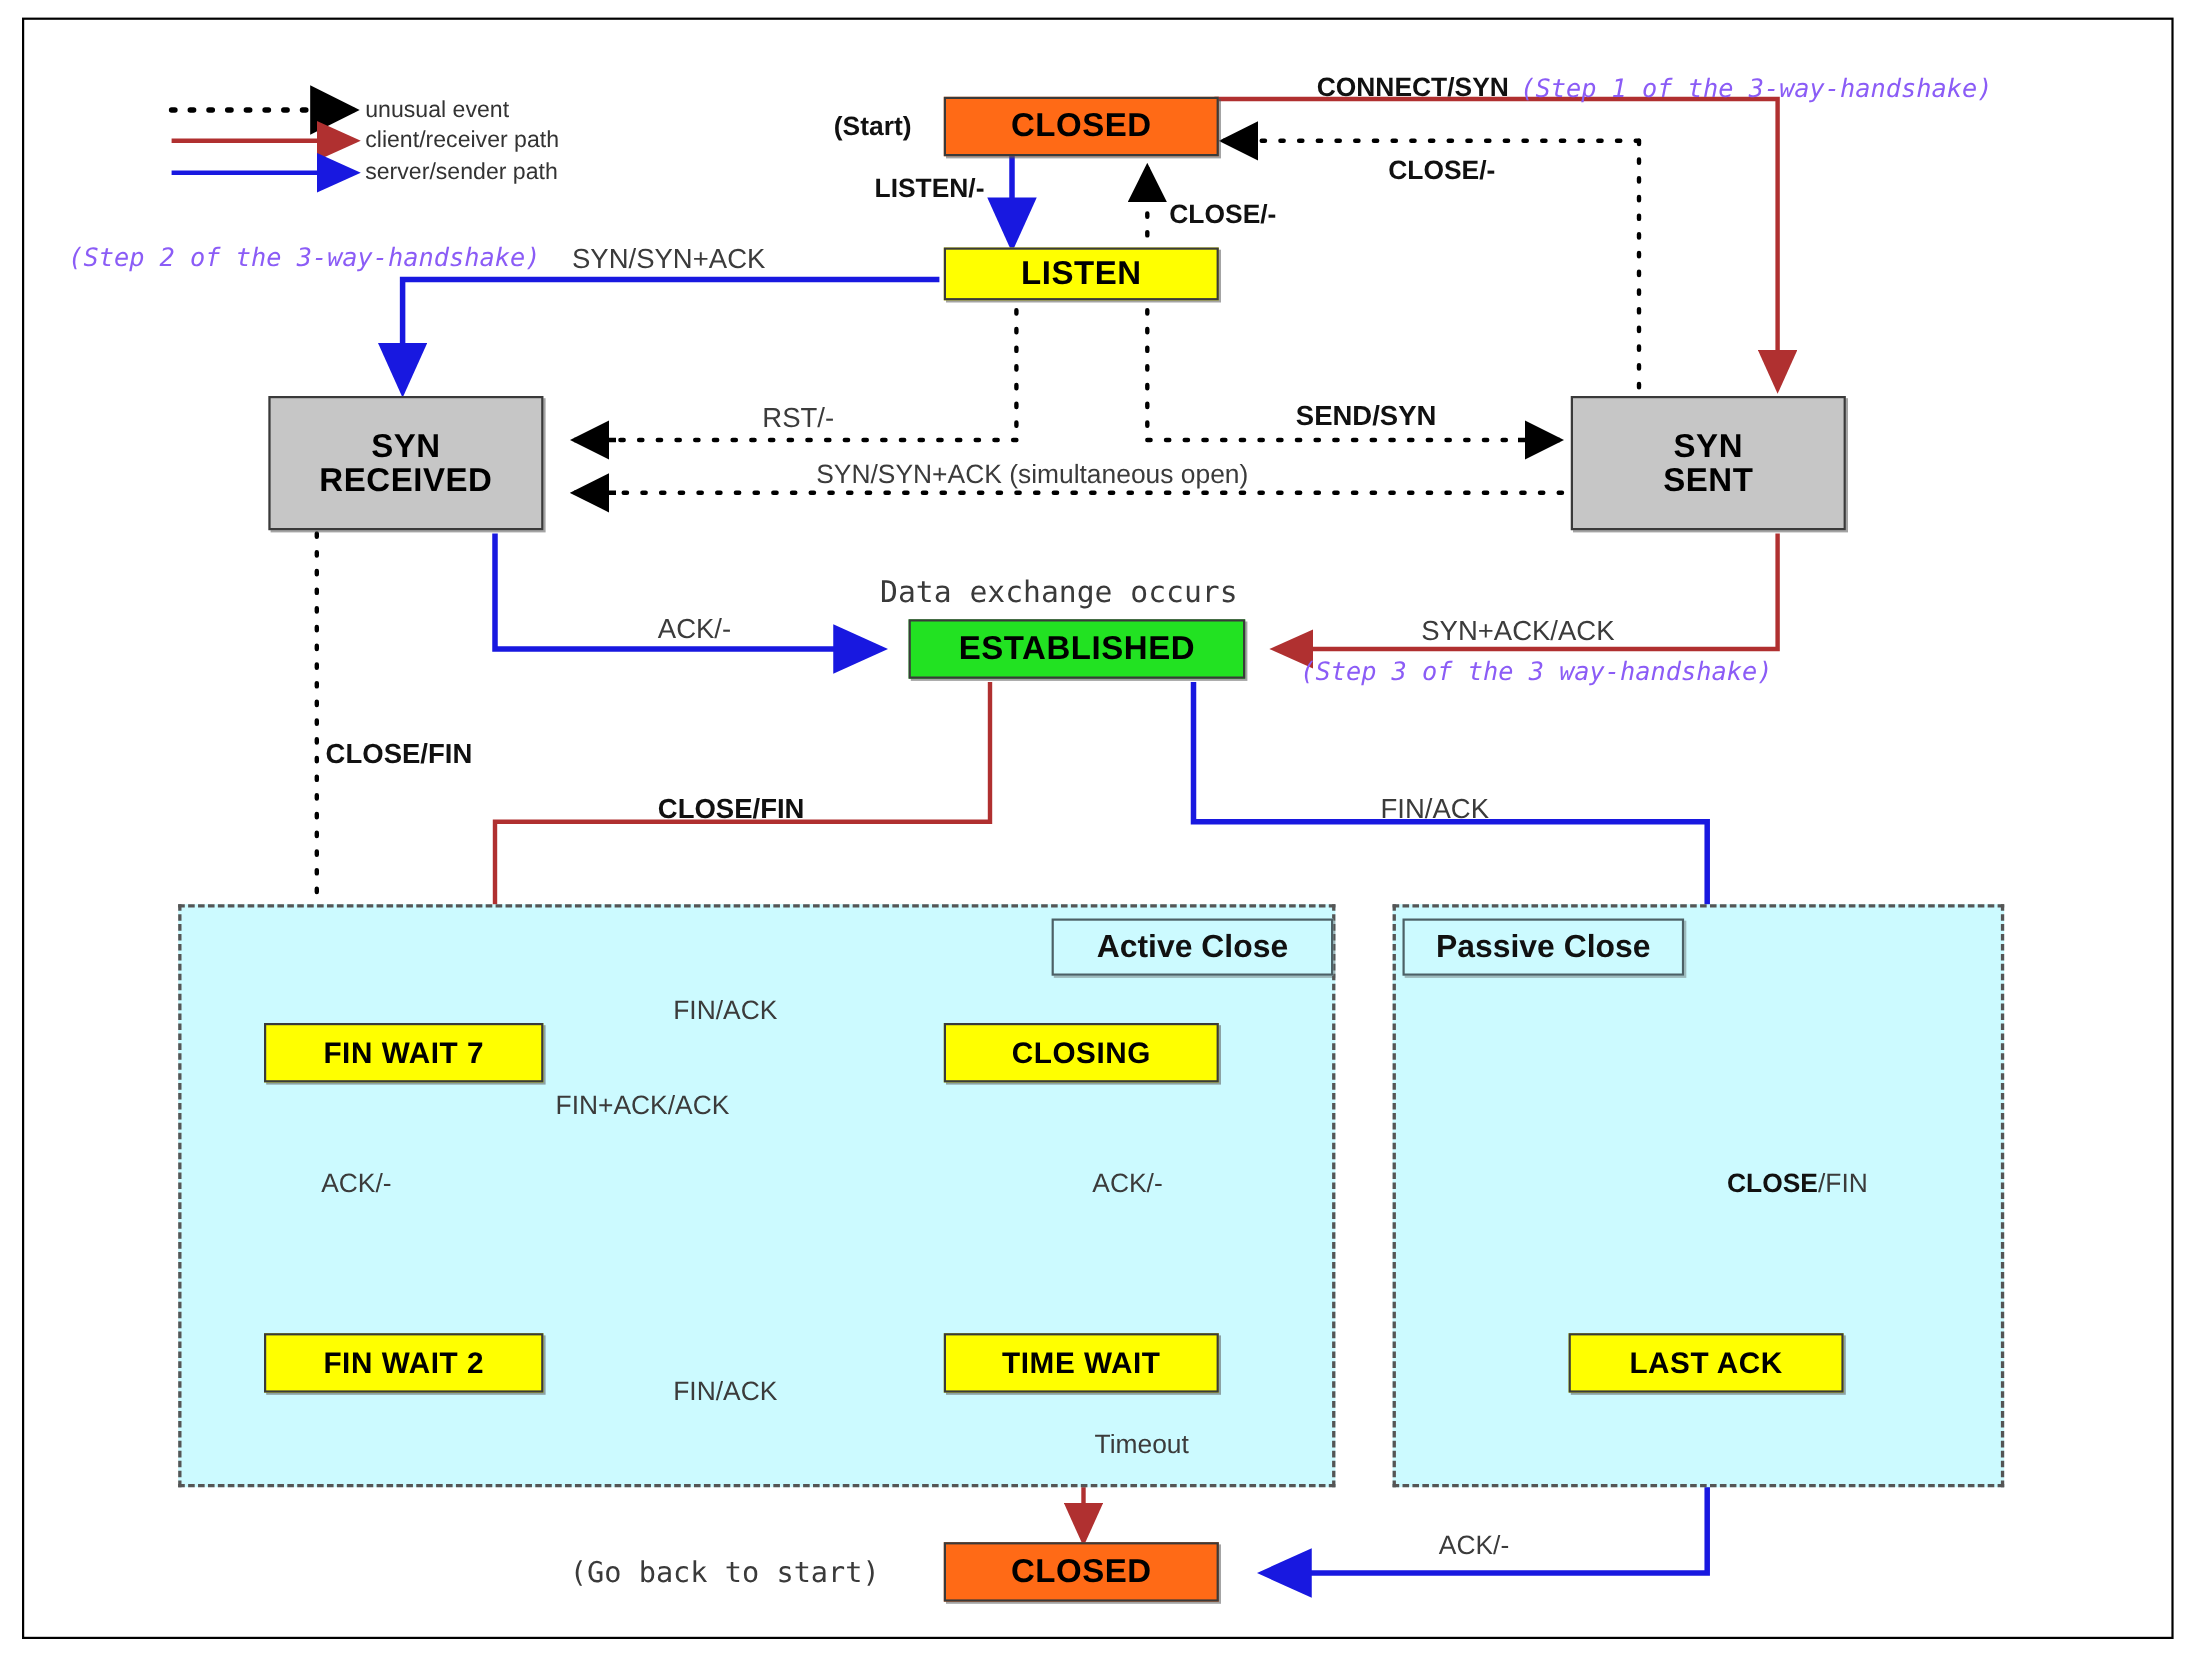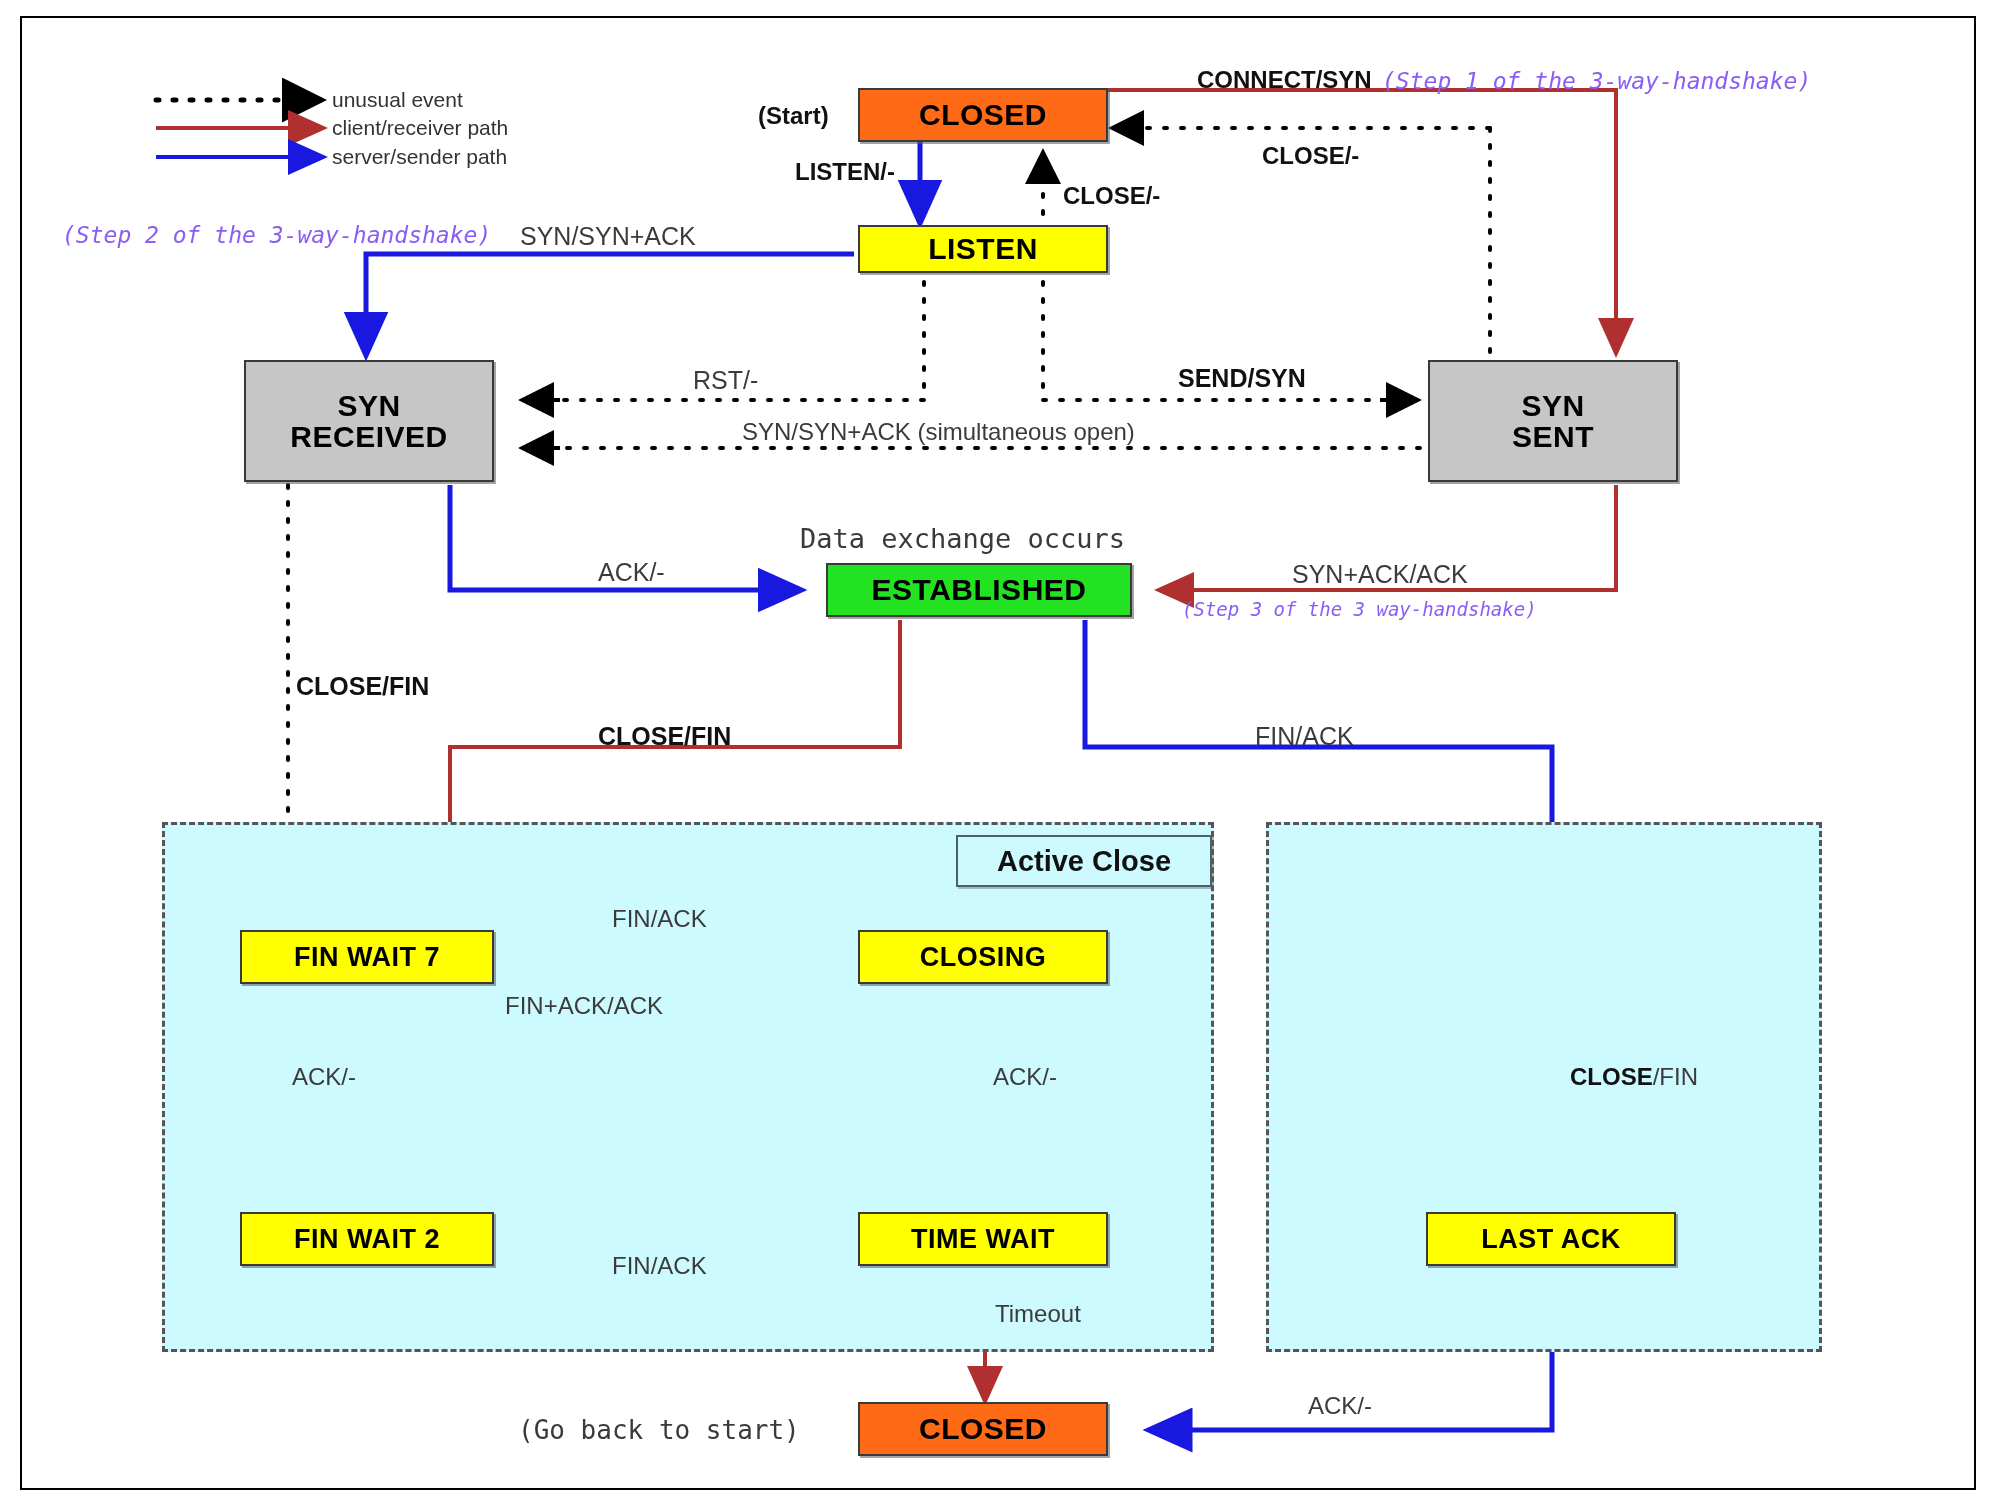--- a/index.html
+++ b/index.html
@@ -159,20 +159,21 @@
   </svg>
 
   <div class="legend-text" style="left:332px;top:88px;">unusual event</div>
   <div class="legend-text" style="left:332px;top:116px;">client/receiver path</div>
   <div class="legend-text" style="left:332px;top:145px;">server/sender path</div>
 
   <div class="close-region" style="left:162px;top:822px;width:1052px;height:530px;"></div>
   <div class="close-region" style="left:1266px;top:822px;width:556px;height:530px;"></div>
 
   <div class="region-title" style="left:956px;top:835px;width:256px;height:52px;">Active Close</div>
+  <div class="region-title" style="left:1275px;top:835px;width:256px;height:52px;">Passive Close</div>
 
   <div class="node n-closed" style="left:858px;top:88px;width:250px;height:54px;">CLOSED</div>
   <div class="node n-listen" style="left:858px;top:225px;width:250px;height:48px;">LISTEN</div>
 
   <div class="node n-gray" style="left:244px;top:360px;width:250px;height:122px;flex-direction:column;">
     <span>SYN</span>
     <span>RECEIVED</span>
   </div>
   <div class="node n-gray" style="left:1428px;top:360px;width:250px;height:122px;flex-direction:column;">
     <span>SYN</span>
@@ -189,21 +190,21 @@
   <div class="node n-yellow" style="left:1426px;top:1212px;width:250px;height:54px;">LAST ACK</div>
 
   <div class="node n-closed" style="left:858px;top:1402px;width:250px;height:54px;">CLOSED</div>
 
   <div class="lbl lbl-bold" style="left:758px;top:102px;font-size:24px;">(Start)</div>
   <div class="lbl lbl-mono" style="left:518px;top:1415px;font-size:26px;">(Go back to start)</div>
   <div class="lbl lbl-mono" style="left:800px;top:523px;font-size:27px;">Data exchange occurs</div>
 
   <div class="lbl lbl-italic" style="left:1382px;top:68px;font-size:23px;">(Step 1 of the 3-way-handshake)</div>
   <div class="lbl lbl-italic" style="left:62px;top:222px;font-size:23px;">(Step 2 of the 3-way-handshake)</div>
-  <div class="lbl lbl-italic" style="left:1182px;top:598px;font-size:19px;">(Step 3 of the 3 way-handshake)</div>
+  <div class="lbl lbl-italic" style="left:1182px;top:598px;font-size:23px;">(Step 3 of the 3 way-handshake)</div>
 
   <div class="lbl lbl-bold" style="left:1197px;top:66px;font-size:24px;">CONNECT/SYN</div>
   <div class="lbl lbl-bold" style="left:1262px;top:142px;font-size:24px;">CLOSE/-</div>
   <div class="lbl lbl-bold" style="left:795px;top:158px;font-size:24px;">LISTEN/-</div>
   <div class="lbl lbl-bold" style="left:1063px;top:182px;font-size:24px;">CLOSE/-</div>
 
   <div class="lbl lbl-plain" style="left:520px;top:222px;font-size:25px;">SYN/SYN+ACK</div>
 
   <div class="lbl lbl-plain" style="left:693px;top:366px;font-size:25px;">RST/-</div>
   <div class="lbl lbl-bold" style="left:1178px;top:364px;font-size:25px;">SEND/SYN</div>

